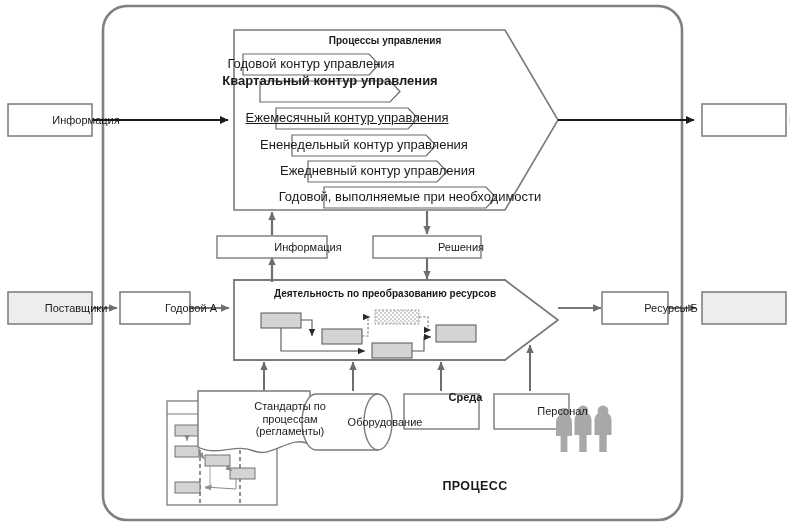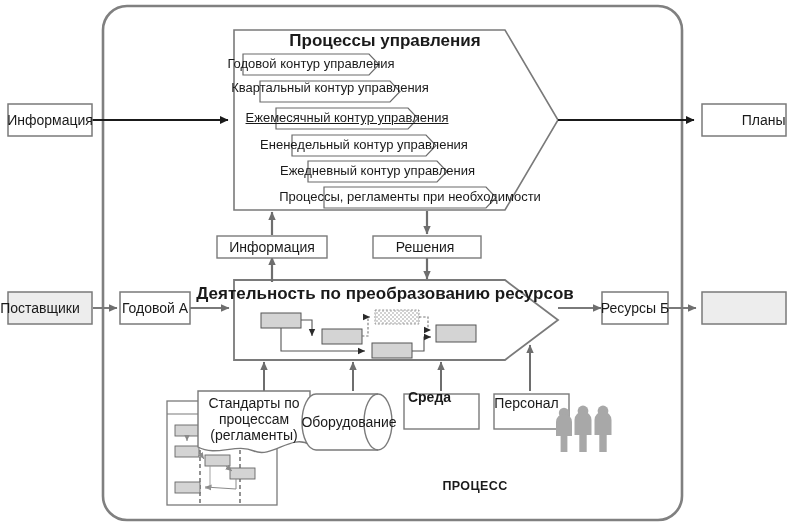--- a/index.html
+++ b/index.html
@@ -13,23 +13,23 @@
 
   .lbl{
     position:absolute;
     display:flex;align-items:center;justify-content:center;
     text-align:center;
     line-height:1.15;
     pointer-events:none;
     white-space:pre;
   }
   .lbl.wrap{white-space:normal;}
-  .t11{font-size:14px;}
+  .t11{font-size:11px;padding-left:36px;}
   .t9{font-size:13px;}
-  .t12b{font-size:17px;font-weight:bold;}
+  .t12b{font-size:10px;font-weight:bold;}
   .t13b{font-size:12.5px;font-weight:bold;letter-spacing:0.4px;}
 </style>
 </head>
 <body>
 
 <div id="stage">
 
   <svg viewBox="0 0 790 528" xmlns="http://www.w3.org/2000/svg">
     <defs>
       <marker id="arrDark" markerWidth="9" markerHeight="9" refX="8" refY="4.5" orient="auto" markerUnits="userSpaceOnUse">
@@ -162,37 +162,37 @@
   <div class="lbl t11" style="left:702px;top:104px;width:100px;height:32px;margin-left:42px;">Планы и отчеты</div>
 
 
   <div class="lbl t11" style="left:120px;top:292px;width:70px;height:32px;">Годовой А</div>
 
   <div class="lbl t11" style="left:602px;top:292px;width:66px;height:32px;">Ресурсы Б</div>
 
   <div class="lbl t12b" style="left:240px;top:32px;width:290px;height:18px;">Процессы управления</div>
 
   <div class="lbl t9" style="left:243px;top:54px;width:136px;height:21px;">Годовой контур управления</div>
-  <div class="lbl t9" style="left:260px;top:78px;width:140px;height:21px;">Квартальный контур управления</div>
+  <div class="lbl t9" style="left:260px;top:71px;width:140px;height:21px;font-weight:bold;">Квартальный контур управления</div>
   <div class="lbl t9" style="left:276px;top:108px;width:142px;height:21px;text-decoration:underline;">Ежемесячный контур управления</div>
   <div class="lbl t9" style="left:292px;top:135px;width:144px;height:21px;">Ененедельный контур управления</div>
   <div class="lbl t9" style="left:308px;top:161px;width:139px;height:21px;">Ежедневный контур управления</div>
-  <div class="lbl t9" style="left:324px;top:187px;width:172px;height:21px;">Процессы, регламенты при необходимости</div>
+  <div class="lbl t9" style="left:324px;top:187px;width:172px;height:21px;">Годовой, выполняемые при необходимости</div>
 
   <div class="lbl t11" style="left:217px;top:236px;width:110px;height:22px;">Информация</div>
 
   <div class="lbl t11" style="left:373px;top:236px;width:104px;height:22px;text-align:right;">Решения</div>
 
   <div class="lbl t12b" style="left:240px;top:285px;width:290px;height:18px;">Деятельность по преобразованию ресурсов</div>
 
   <div class="lbl wrap t11" style="left:200px;top:394px;width:108px;height:50px;">Стандарты
 по процессам
 (регламенты)</div>
 
   <div class="lbl t11" style="left:312px;top:404px;width:74px;height:36px;">Оборудование</div>
 
   <div class="lbl t11" style="left:404px;top:380px;width:51px;height:35px;font-weight:bold;">Среда</div>
 
-  <div class="lbl t11" style="left:494px;top:386px;width:65px;height:35px;">Персонал</div>
+  <div class="lbl t11" style="left:494px;top:394px;width:65px;height:35px;">Персонал</div>
 
   <div class="lbl t13b" style="left:410px;top:476px;width:130px;height:20px;">ПРОЦЕСС</div>
 
 </div>
 
 </body></html>

